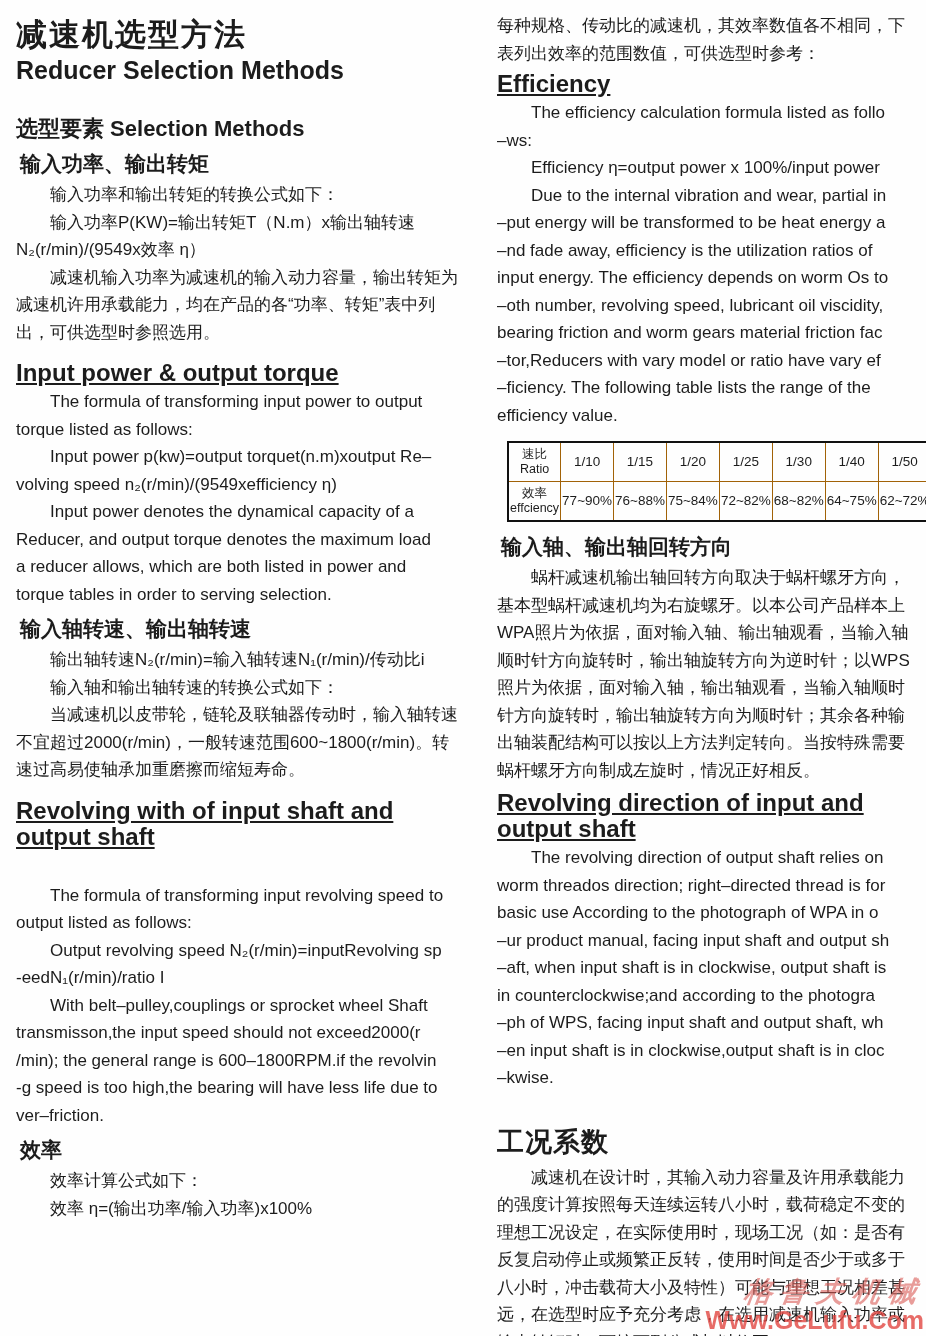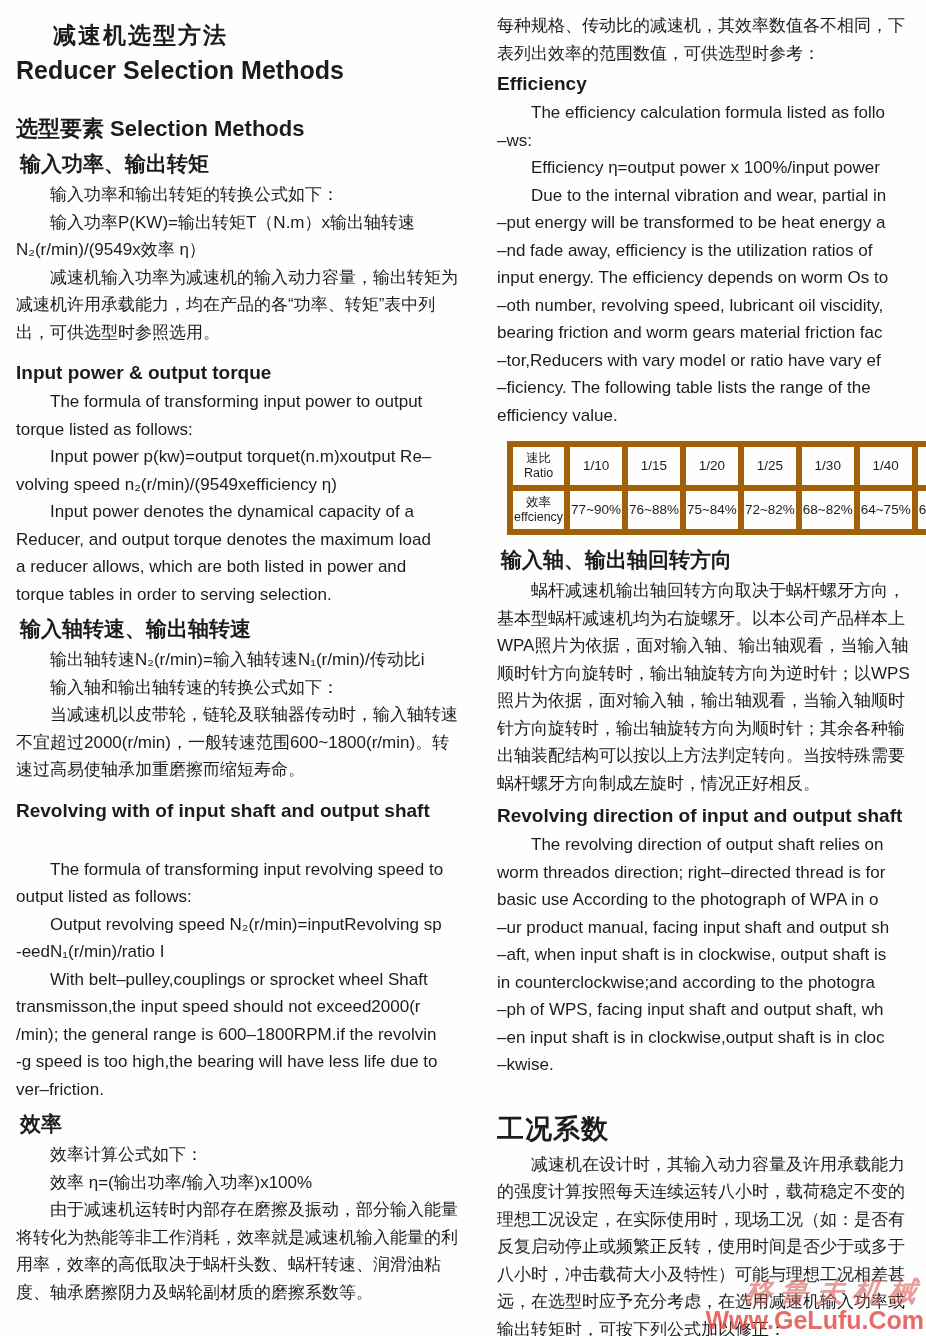--- a/index.html
+++ b/index.html
@@ -6,35 +6,35 @@
   body{
     width:926px;height:1336px;
     font-family:"Liberation Sans","DejaVu Sans",sans-serif;
     color:#1c1c1c;
   }
   .page{position:relative;width:926px;height:1336px;background:#fefefe;overflow:hidden;}
   .col{position:absolute;top:12px;}
   .col-left{left:16px;width:446px;}
   .col-right{left:497px;width:424px;}
 
-  .title-zh{font-size:23px;font-weight:700;letter-spacing:2px;line-height:38px;margin-top:4px;margin-left:37px;}
+  .title-zh{font-size:31px;font-weight:700;letter-spacing:2px;line-height:38px;margin-top:4px;}
   .title-en{font-size:25px;font-weight:700;line-height:33px;}
 
   .h2{font-size:22px;font-weight:700;line-height:28px;margin-top:28px;}
   .h-zh{font-size:21px;font-weight:700;line-height:30px;margin:6px 4px 2px;}
-  .h-en{font-size:19px;font-weight:700;line-height:26px;margin:14px 0 2px;}
+  .h-en{font-size:24px;font-weight:700;line-height:26px;margin:14px 0 2px;text-decoration:underline;}
   .mb-lg{margin-bottom:32px;}
   .h-big{font-size:27px;font-weight:700;line-height:32px;margin:34px 0 6px;letter-spacing:1px;}
 
   p{margin:0;font-size:17px;line-height:27.5px;white-space:pre-line;}
   .ind{text-indent:2em;}
 
   table.eff{border-collapse:collapse;margin:12px 0 10px 10px;}
   table.eff td{
-    border:6px solid #a16207;text-align:center;vertical-align:middle;
+    border:1px solid #a16207;text-align:center;vertical-align:middle;
     font-size:13.5px;line-height:1.2;padding:4px 1px;width:43px;white-space:pre-line;
   }
   table.eff{border:2px solid #111;}
   table.eff td.lbl{width:58px;font-size:12.5px;}
 
   .watermark{
     position:absolute;right:2px;bottom:2px;text-align:right;z-index:5;pointer-events:none;
   }
   .wm-zh{
     font-family:"Liberation Serif","DejaVu Serif",serif;
@@ -86,21 +86,20 @@
 -eedN₁(r/min)/ratio I</p>
     <p class="ind">With belt–pulley,couplings or sprocket wheel Shaft
 transmisson,the input speed should not exceed2000(r
 /min); the general range is 600–1800RPM.if the revolvin
 -g speed is too high,the bearing will have less life due to
 ver–friction.</p>
 
     <div class="h-zh">效率</div>
     <p class="ind">效率计算公式如下：</p>
     <p class="ind">效率 η=(输出功率/输入功率)x100%</p>
-    <p class="ind">由于减速机运转时内部存在磨擦及振动，部分输入能量将转化为热能等非工作消耗，效率就是减速机输入能量的利用率，效率的高低取决于蜗杆头数、蜗杆转速、润滑油粘度、轴承磨擦阴力及蜗轮副材质的磨擦系数等。</p>
   </div>
 
   <div class="col col-right">
     <p>每种规格、传动比的减速机，其效率数值各不相同，下表列出效率的范围数值，可供选型时参考：</p>
 
     <div class="h-en" style="margin-top:4px;">Efficiency</div>
     <p class="ind">The efficiency calculation formula listed as follo
 –ws:</p>
     <p class="ind">Efficiency η=output power x 100%/input power</p>
     <p class="ind">Due to the internal vibration and wear, partial in

